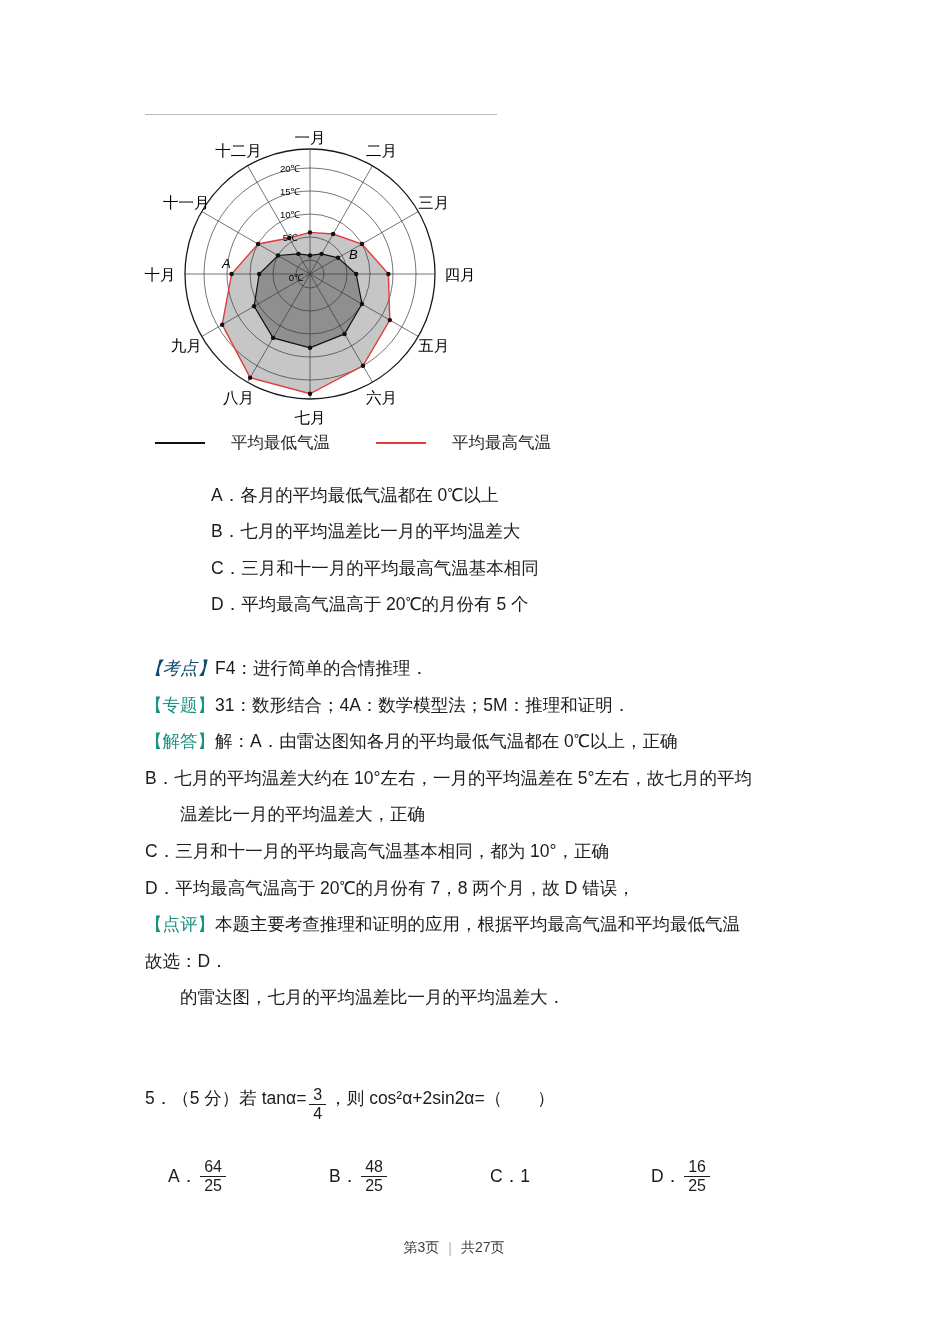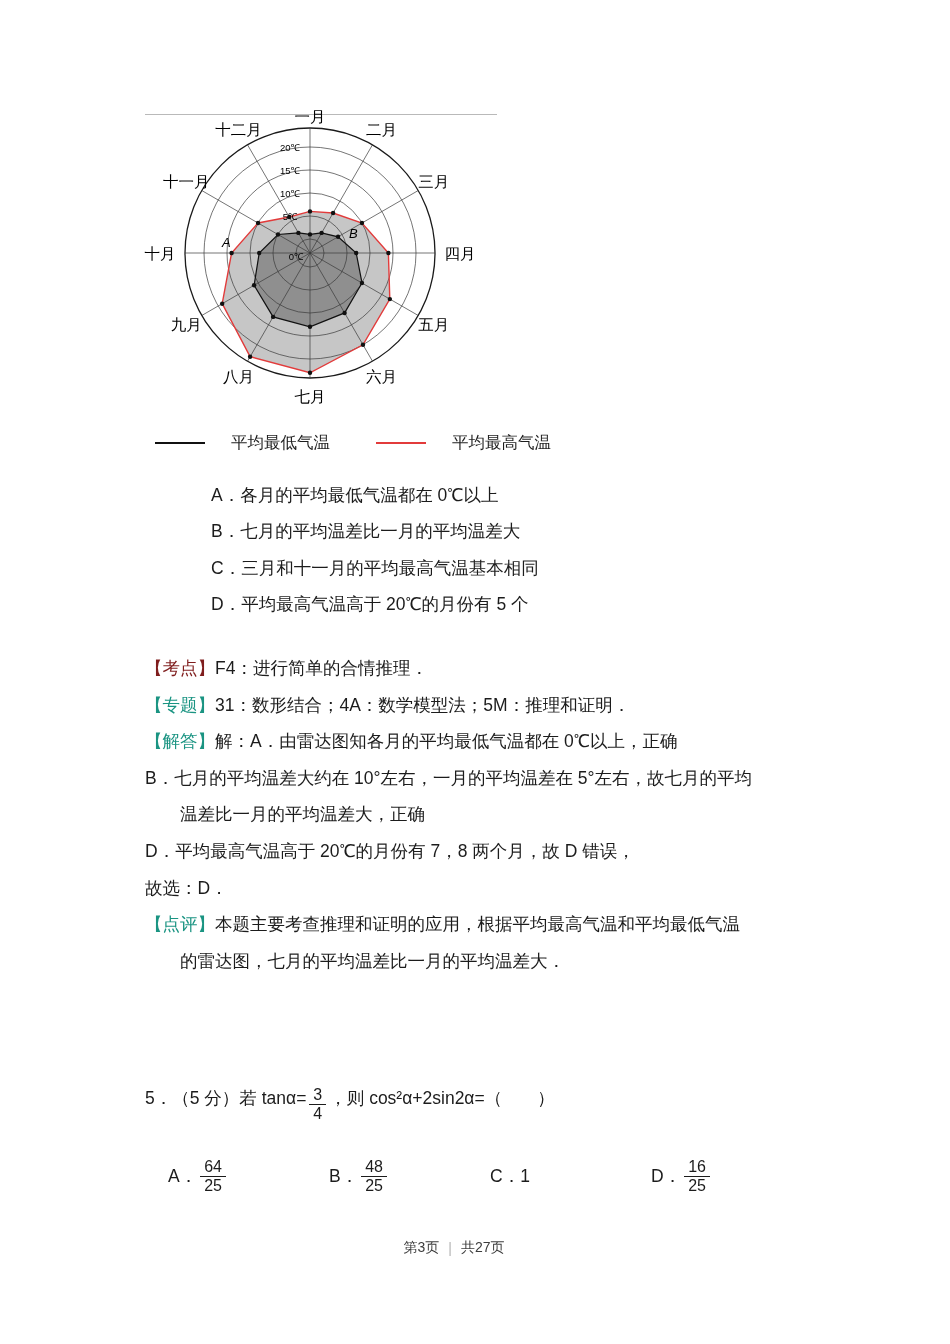--- a/index.html
+++ b/index.html
@@ -4,21 +4,21 @@
 <style>
   * { margin:0; padding:0; box-sizing:border-box; }
   html,body { background:#ffffff; }
   body {
     width:950px; height:1344px; position:relative;
     font-family:"Liberation Sans", sans-serif;
     color:#1c1c1c;
   }
   .abs { position:absolute; }
   .top-rule { left:145px; top:114px; width:352px; border-top:1px solid #b9b9b9; }
-  .radar-wrap { left:128px; top:107px; width:368px; height:308px;text-align:center; }
+  .radar-wrap { left:128px; top:128px; width:368px; height:308px;text-align:center; }
   .legend { left:155px; top:431px; height:24px; display:flex; align-items:center; font-size:16.5px; white-space:nowrap; }
   .legend .swatch { display:inline-block; width:50px; height:2px; margin-right:7px; }
   .legend .item { display:flex; align-items:center;gap:19px; }
   .legend .item + .item { margin-left:46px; }
   .options { left:167px; top:477px; width:640px; font-size:17.5px; line-height:36.4px; white-space:nowrap;margin-left:44px; }
   .analysis { left:145px; top:650px; width:730px; font-size:17.5px; line-height:36.6px; white-space:nowrap; }
   .analysis .ind { padding-left:35px; }
   .analysis .tag { font-weight:normal; }
   .q5 { left:145px; top:1086px; display:flex; align-items:flex-start; font-size:17.5px; white-space:nowrap; }
   .frac { display:inline-flex; flex-direction:column; align-items:center; vertical-align:middle; margin:0 3px; line-height:1.12; font-size:16px; }
@@ -120,28 +120,29 @@
     </div>
 
   <div class="abs options" id="options">
       <div>A．各月的平均最低气温都在 0℃以上</div>
       <div>B．七月的平均温差比一月的平均温差大</div>
       <div>C．三月和十一月的平均最高气温基本相同</div>
       <div>D．平均最高气温高于 20℃的月份有 5 个</div>
     </div>
 
   <div class="abs analysis" id="analysis">
-      <div class="a-line"><span class="tag" style="color: #7f1d1d;">【考点】</span>F4：进行简单的合情推理．</div>
+      <div class="a-line"><span class="tag" style="color: #0c4a6e; font-style: italic;">【考点】</span>F4：进行简单的合情推理．</div>
       <div class="a-line"><span class="tag" style="color: rgb(26, 148, 130); margin-top: 16px;">【专题】</span>31：数形结合；4A：数学模型法；5M：推理和证明．</div>
       <div class="a-line"><span class="tag" style="color: rgb(26, 148, 130);">【解答】</span>解：A．由雷达图知各月的平均最低气温都在 0℃以上，正确</div>
       <div class="a-line">B．七月的平均温差大约在 10°左右，一月的平均温差在 5°左右，故七月的平均</div>
       <div class="a-line ind">温差比一月的平均温差大，正确</div>
+      <div class="a-line">C．三月和十一月的平均最高气温基本相同，都为 10°，正确</div>
       <div class="a-line">D．平均最高气温高于 20℃的月份有 7，8 两个月，故 D 错误，</div>
+      <div class="a-line"><span class="tag" style="color: rgb(26, 148, 130);">【点评】</span>本题主要考查推理和证明的应用，根据平均最高气温和平均最低气温</div>
       <div class="a-line">故选：D．</div>
-      <div class="a-line"><span class="tag" style="color: rgb(26, 148, 130);">【点评】</span>本题主要考查推理和证明的应用，根据平均最高气温和平均最低气温</div>
       <div class="a-line ind">的雷达图，七月的平均温差比一月的平均温差大．</div>
     </div>
 
   <div class="abs q5" id="q5stem">
       <span>5．（5 分）若 tanα=</span>
       <span class="frac">
         <span class="num">3</span>
         <span class="den">4</span>
       </span>
       <span>，则 cos²α+2sin2α=（　　）</span>

